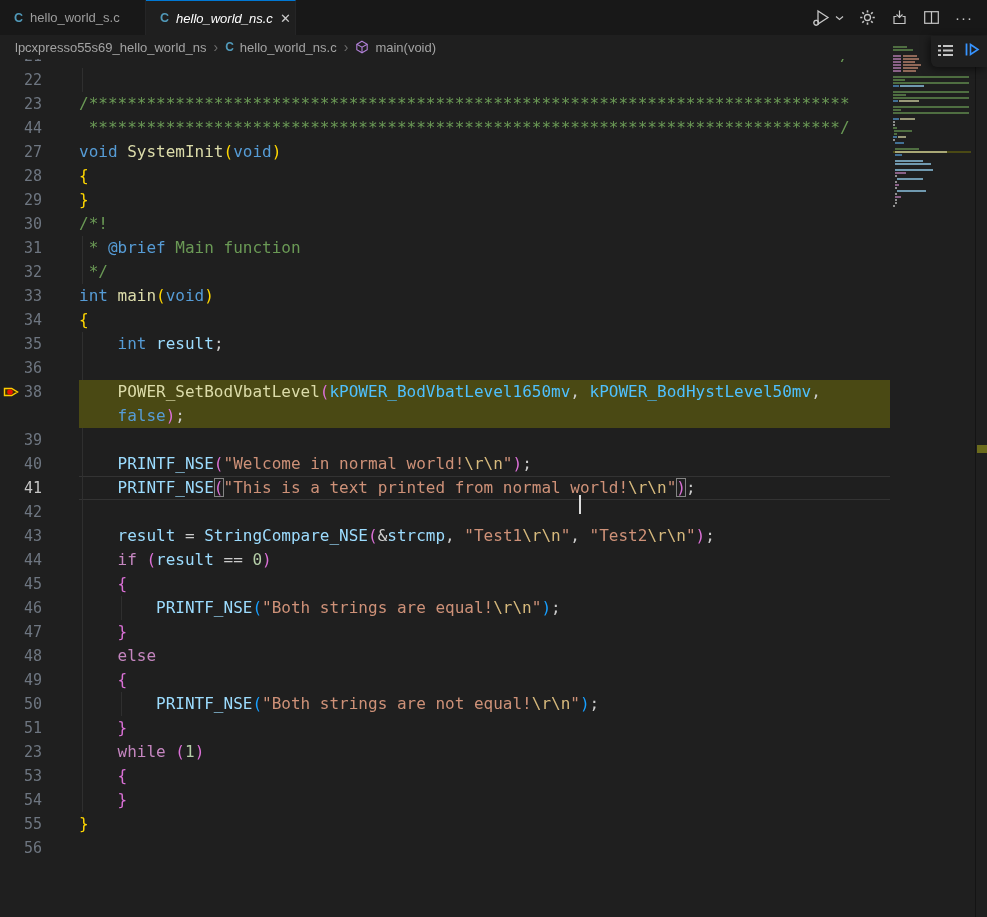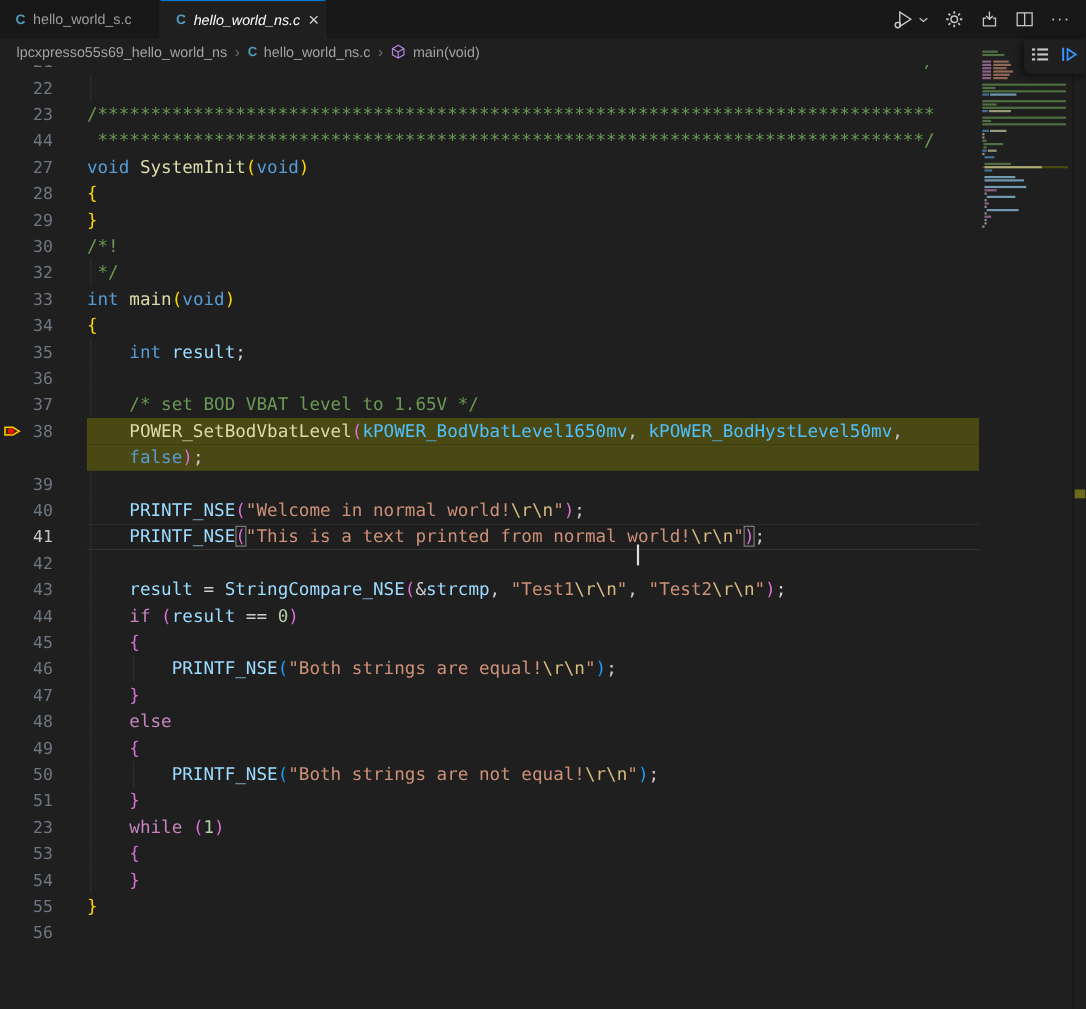--- a/index.html
+++ b/index.html
@@ -25,21 +25,21 @@
           font-size:13px;color:#a3a3a3;background:#1f1f1f;}
   .crumbs .sep{color:#6e6e6e;font-size:14px;margin:0 1px;}
   .crumbs .cbadge{font-size:12px;}
 
   
   .editor{position:absolute;top:59px;left:0;right:0;bottom:0;overflow:hidden;}
   .rows{position:absolute;top:-15px;left:0;right:97px;}
   .row{display:flex;height:24px;}
   .bp{width:24px;flex:none;position:relative;}
   .bp svg{position:absolute;left:3px;top:4px;}
-  .ln{width:30px;flex:none;text-align:center;font-family:"DejaVu Sans Mono","Liberation Mono",monospace;
+  .ln{width:30px;flex:none;text-align:left;font-family:"DejaVu Sans Mono","Liberation Mono",monospace;
       font-size:15px;line-height:24px;color:#6e7681;}
   .row.cur .ln{color:#c6c6c6;}
   .gap{width:25px;flex:none;}
   .code{flex:1;position:relative;font-family:"DejaVu Sans Mono","Liberation Mono",monospace;
         font-size:16px;line-height:24px;white-space:pre;color:#cccccc;}
   .row.hl .code{background:#4a4914;}
   .row.cur .code{box-shadow:inset 0 1px 0 rgba(255,255,255,0.09), inset 0 -1px 0 rgba(255,255,255,0.09);}
   .guide{position:absolute;top:0;bottom:0;width:1px;background:#2f2f2f;}
   .boxed{outline:1px solid #848484;outline-offset:-1px;}
   .caret{display:inline-block;width:0;position:relative;}
@@ -167,20 +167,26 @@
           <div class="code"><span style="color: rgb(255, 215, 0);">}</span></div>
         </div>
         <div class="row">
           <div class="bp"></div>
           <div class="ln">30</div>
           <div class="gap"></div>
           <div class="code"><span style="color: rgb(106, 153, 85);">/*!</span></div>
         </div>
         <div class="row">
           <div class="bp"></div>
+          <div class="ln">31</div>
+          <div class="gap"></div>
+          <div class="code"><i class="guide" style="left: calc(0ch + 3px);"></i><span style="color: rgb(106, 153, 85);"> * </span><span style="color: rgb(86, 156, 214);">@brief</span><span style="color: rgb(106, 153, 85);"> Main function</span></div>
+        </div>
+        <div class="row">
+          <div class="bp"></div>
           <div class="ln">32</div>
           <div class="gap"></div>
           <div class="code"><i class="guide" style="left: calc(0ch + 3px);"></i><span style="color: rgb(106, 153, 85);"> */</span></div>
         </div>
         <div class="row">
           <div class="bp"></div>
           <div class="ln">33</div>
           <div class="gap"></div>
           <div class="code"><span style="color: rgb(86, 156, 214);">int</span><span style="color: rgb(204, 204, 204);"> </span><span style="color: rgb(220, 220, 170);">main</span><span style="color: rgb(255, 215, 0);">(</span><span style="color: rgb(86, 156, 214);">void</span><span style="color: rgb(255, 215, 0);">)</span></div>
         </div>
@@ -194,26 +200,20 @@
           <div class="bp"></div>
           <div class="ln">35</div>
           <div class="gap"></div>
           <div class="code"><i class="guide" style="left: calc(0ch + 3px);"></i><span style="color: rgb(204, 204, 204);">    </span><span style="color: rgb(86, 156, 214);">int</span><span style="color: rgb(204, 204, 204);"> </span><span style="color: rgb(156, 220, 254);">result</span><span style="color: rgb(204, 204, 204);">;</span></div>
         </div>
         <div class="row">
           <div class="bp"></div>
           <div class="ln">36</div>
           <div class="gap"></div>
           <div class="code"><i class="guide" style="left: calc(0ch + 3px);"></i></div>
-        </div>
-        <div class="row">
-          <div class="bp"></div>
-          <div class="ln">37</div>
-          <div class="gap"></div>
-          <div class="code"><i class="guide" style="left: calc(0ch + 3px);"></i><span style="color: rgb(204, 204, 204);">    </span><span style="color: rgb(106, 153, 85);">/* set BOD VBAT level to 1.65V */</span></div>
         </div>
         <div class="row hl">
           <div class="bp">
             <svg width="17" height="16" viewBox="0 0 17 16">
               <path d="M1.5 4.5h7.2l5.8 3.5-5.8 3.5H1.5Z" fill="#3a3000" stroke="#ffcc00" stroke-width="1.4"></path>
               <circle cx="7" cy="8" r="2.8" fill="#e51400"></circle>
             </svg>
           </div>
           <div class="ln">38</div>
           <div class="gap"></div>

